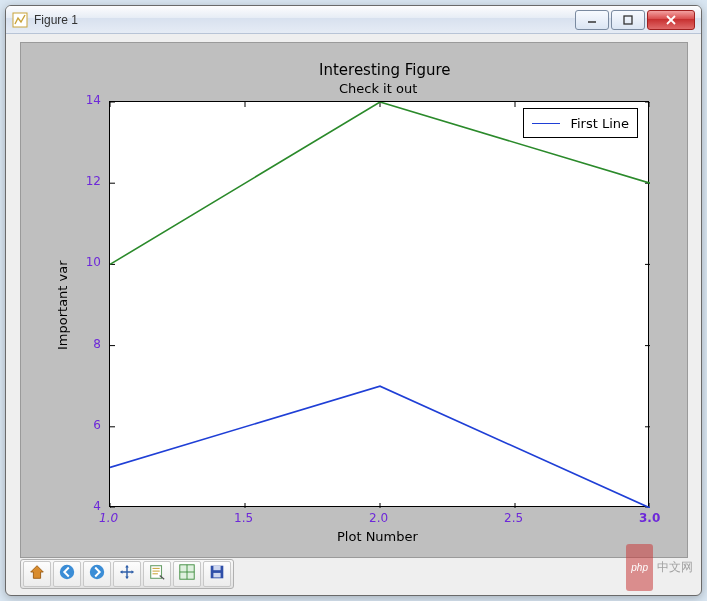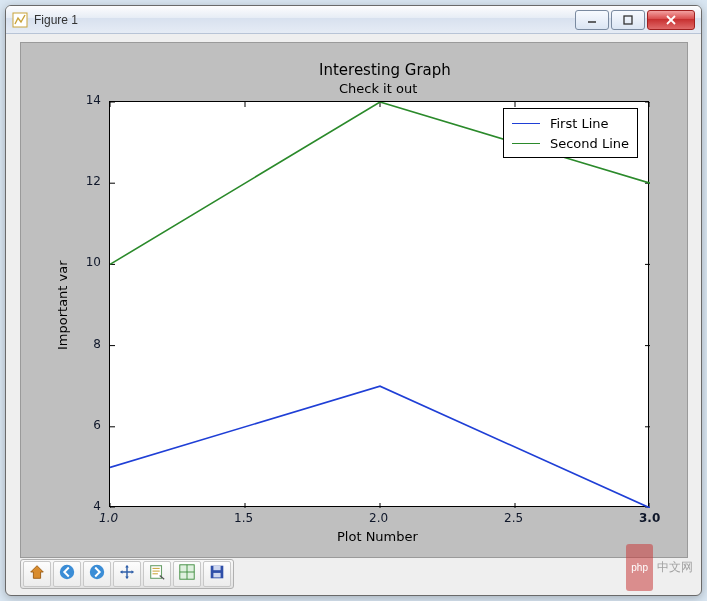--- a/index.html
+++ b/index.html
@@ -63,21 +63,21 @@
     width: 668px; height: 516px;
     background: #bfbfbf;
     border: 1px solid #9a9a9a;
   }
   .axes {
     position:absolute;
     background:#fff;
     border:1px solid #000;
   }
   .axes svg { position:absolute; left:0; top:0; }
-  .tick { position:absolute; font-size:12px; color:#0f172a; font-family: "DejaVu Sans", Verdana, sans-serif; }
+  .tick { position:absolute; font-size:12px; color:#6d28d9; font-family: "DejaVu Sans", Verdana, sans-serif; }
   .ylabel {
     position:absolute;
     transform: rotate(-90deg);
     transform-origin: left top;
     font-size: 13px;
     color:#000;
     font-family: "DejaVu Sans", Verdana, sans-serif;
   }
   .xlabel {
     position:absolute;
@@ -125,20 +125,21 @@
     color: rgba(120,120,120,0.65);
     display:flex; align-items:center; gap:4px;
     pointer-events:none;
   }
   .watermark .badge {
     background: rgba(200,60,60,0.55);
     color:#fff;
     font-size:10px;
     padding:18px 5px;
     border-radius:3px;
+    font-style:italic;
   }
 </style>
 </head>
 <body>
 
 <div class="window">
 
   <div class="titlebar">
     <span class="app-icon">
       <svg viewBox="0 0 16 16">
@@ -161,21 +162,21 @@
       <div class="winbtn close">
           <svg width="12" height="12">
             <line x1="2" y1="2" x2="10" y2="10" stroke="#fff" stroke-width="1.8"></line>
             <line x1="10" y1="2" x2="2" y2="10" stroke="#fff" stroke-width="1.8"></line>
           </svg>
         </div>
     </div>
   </div>
 
   <div class="plot-outer">
-    <div class="chart-title" id="ctitle" style="left: 298px; top: 18px;">Interesting Graph</div>
+    <div class="chart-title" id="ctitle" style="left: 298px; top: 18px;">Interesting Figure</div>
     <div class="chart-subtitle" id="csub" style="left: 318px; top: 38px;">Check it out</div>
 
     <div class="axes" id="axes" style="left: 88px; top: 58px; width: 540px; height: 406px;">
       <svg id="axsvg" width="540" height="406">
           <line x1="0" y1="406" x2="0" y2="401" stroke="#000" stroke-width="1"></line>
           <line x1="0" y1="0" x2="0" y2="5" stroke="#000" stroke-width="1"></line>
           <line x1="135" y1="406" x2="135" y2="401" stroke="#000" stroke-width="1"></line>
           <line x1="135" y1="0" x2="135" y2="5" stroke="#000" stroke-width="1"></line>
           <line x1="270" y1="406" x2="270" y2="401" stroke="#000" stroke-width="1"></line>
           <line x1="270" y1="0" x2="270" y2="5" stroke="#000" stroke-width="1"></line>
@@ -196,24 +197,20 @@
           <line x1="0" y1="0" x2="5" y2="0" stroke="#000" stroke-width="1"></line>
           <line x1="540" y1="0" x2="535" y2="0" stroke="#000" stroke-width="1"></line>
           <polyline points="0,365.4 270,284.2 540,406" fill="none" stroke="#1f3fd6" stroke-width="1.6"></polyline>
           <polyline points="0,162.4 270,0 540,81.19999999999999" fill="none" stroke="#2b8a2b" stroke-width="1.6"></polyline>
         </svg>
       <div class="legend" id="legend" style="right: 10px; top: 6px; text-align: right;">
           <div class="legend-row">
             <div class="legend-swatch" style="border-top-color: rgb(31, 63, 214);"></div>
             <span>First Line</span>
           </div>
-          <div class="legend-row">
-            <div class="legend-swatch" style="border-top-color: rgb(43, 138, 43);"></div>
-            <span>Second Line</span>
-          </div>
         </div>
     </div>
 
     <div class="ylabel" id="ylab" style="left: 34px; top: 307px;">Important var</div>
     <div class="xlabel" id="xlab" style="left: 316px; top: 486px;">Plot Number</div>
   <div class="tick" style="left: 78px; top: 468px; font-style: italic;">1.0</div>
       <div class="tick" style="left: 213px; top: 468px;">1.5</div>
       <div class="tick" style="left: 348px; top: 468px;">2.0</div>
       <div class="tick" style="left: 483px; top: 468px;">2.5</div>
       <div class="tick" style="left: 618px; top: 468px; font-weight: bold;">3.0</div>

